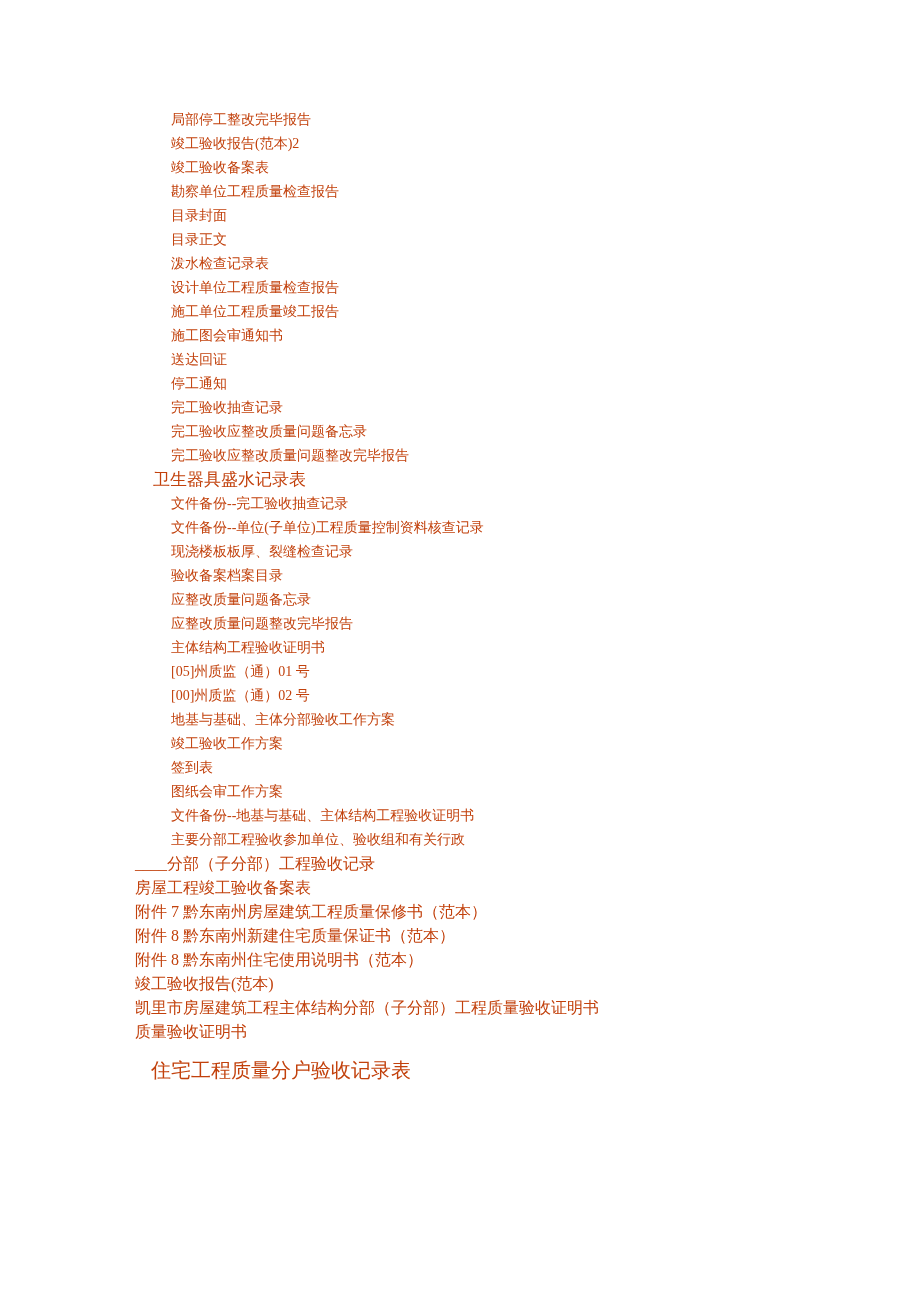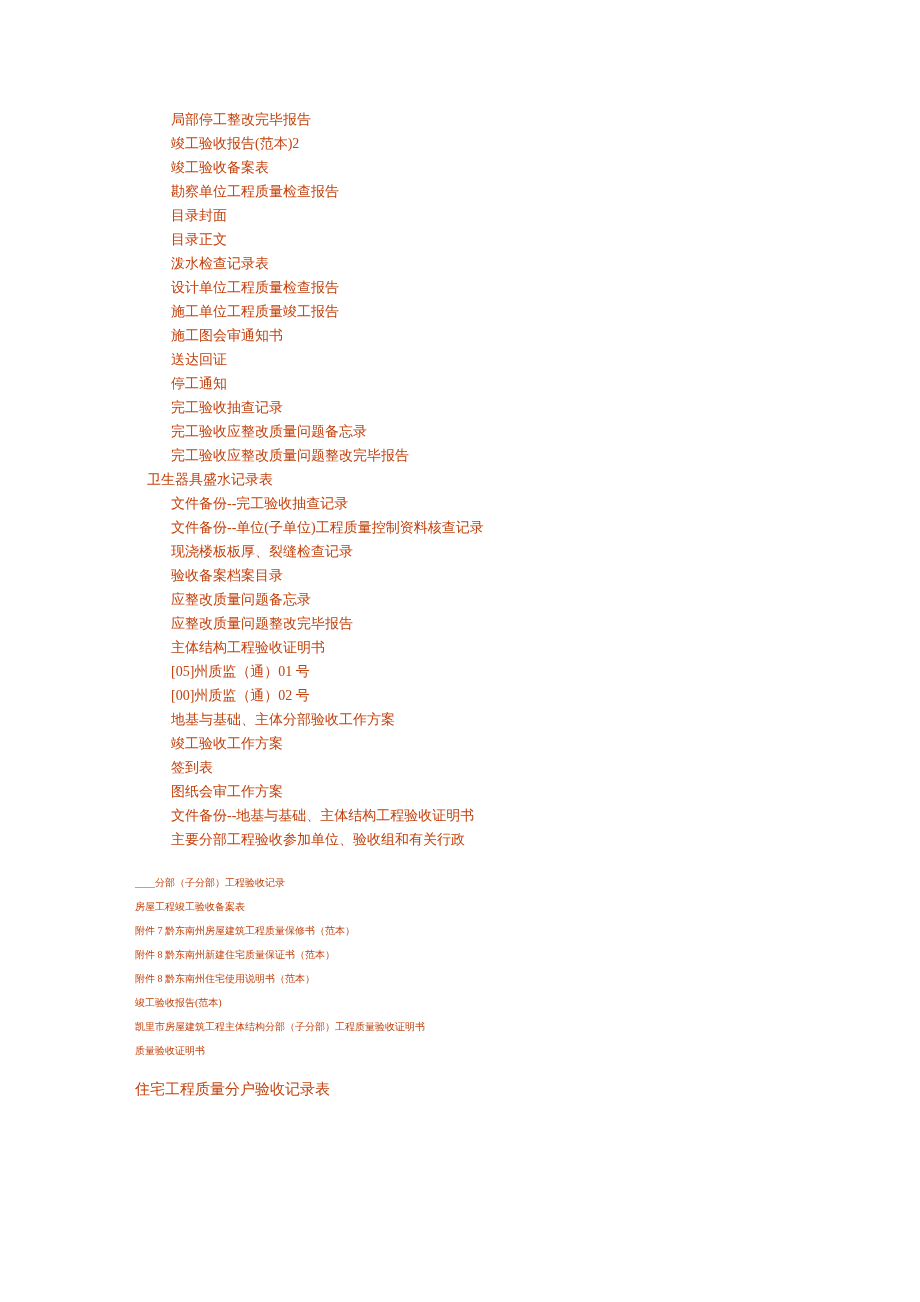--- a/index.html
+++ b/index.html
@@ -13,34 +13,33 @@
   .page {
     padding: 108px 135px 60px 135px;
     color: #c2410c;
   }
   .list-indent-2 {
     margin-left: 36px;
     font-size: 14px;
     line-height: 24px;
   }
   .list-indent-1 {
-    margin-left: 12px;
-    font-size: 14px;
+    margin-left: 18px;
+    font-size: 17px;
     line-height: 24px;
   }
   .list-indent-0 {
     margin-left: 0;
-    font-size: 10px;
+    font-size: 16px;
     line-height: 24px;
-    margin-top: 19px;
   }
   .heading {
     margin-top: 10px;
-    margin-left: 0;
-    font-size: 15px;
+    margin-left: 16px;
+    font-size: 20px;
     line-height: 32px;
     font-family: "SimSun", "宋体", serif;
   }
   .item {
     white-space: nowrap;
   }
 </style>
 </head>
 <body>
 

